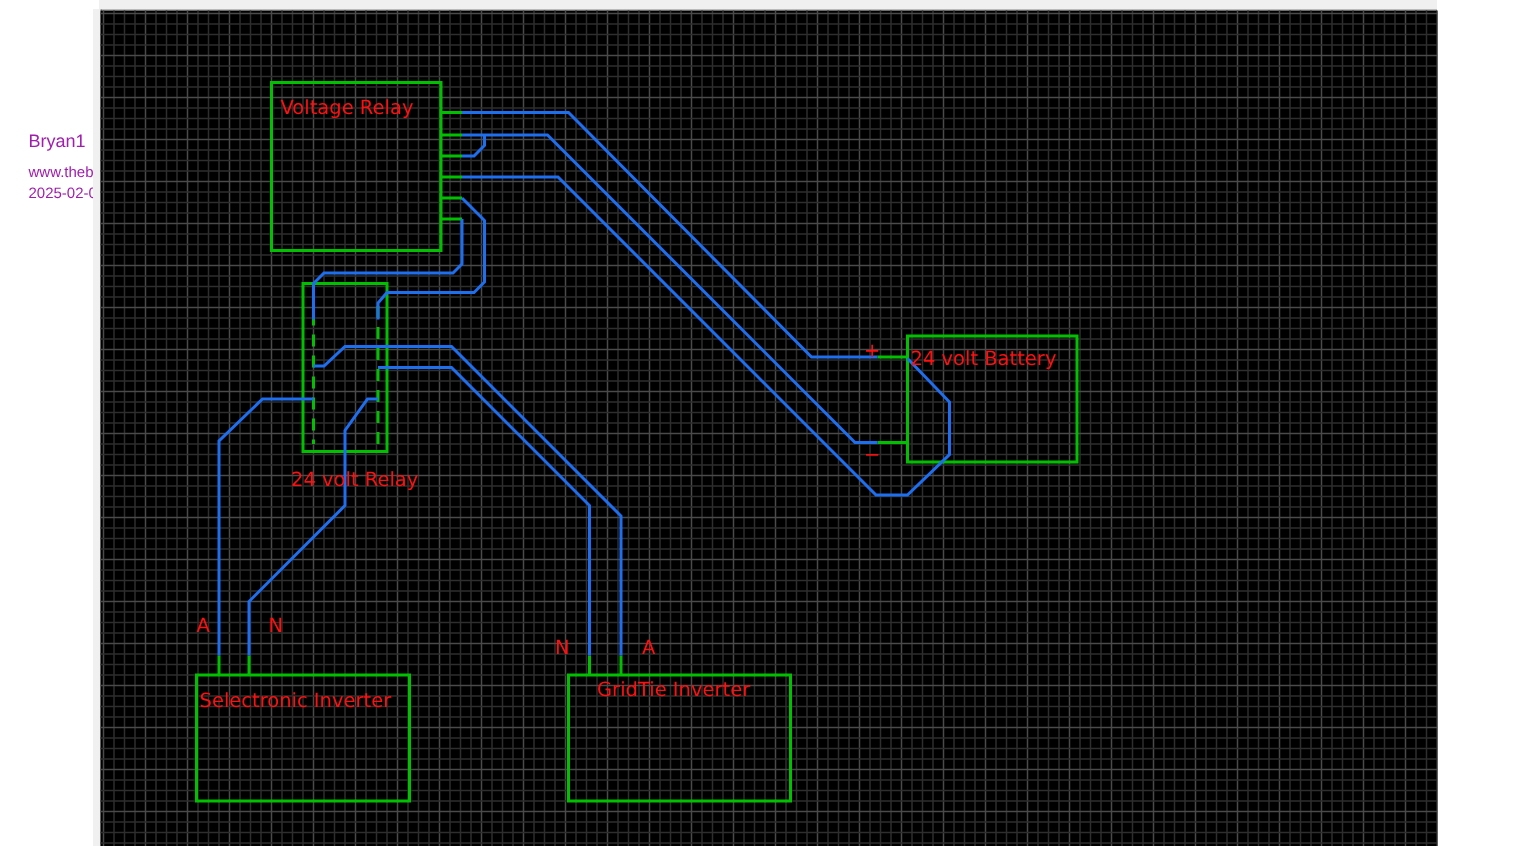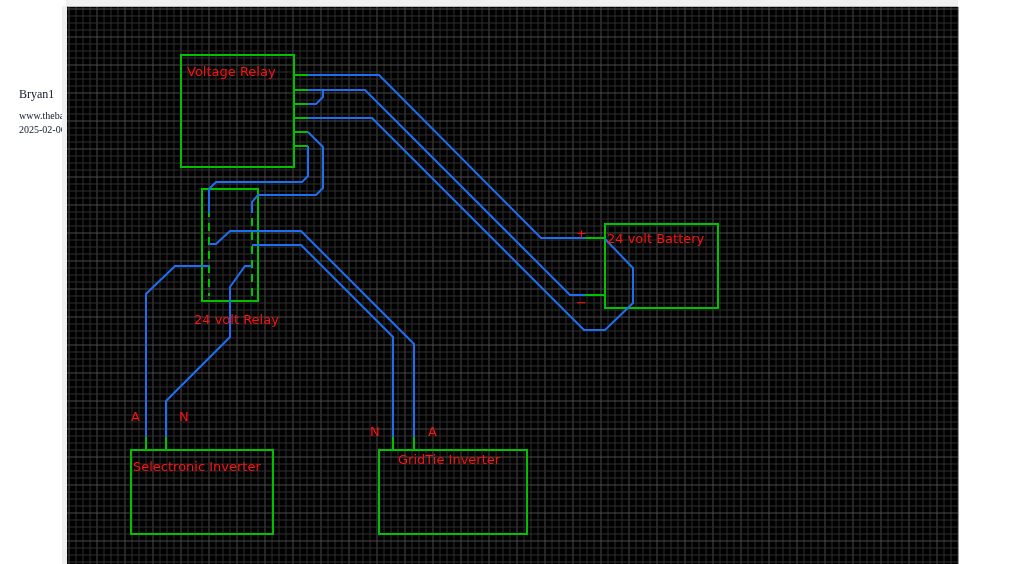--- a/index.html
+++ b/index.html
@@ -1,17 +1,17 @@
 <!DOCTYPE html>
 <html><head>
 <meta charset="utf-8">
 <style>
   html, body { margin:0; padding:0; }
   body { width:1024px; height:564px; background:#ffffff; position:relative; overflow:hidden; font-family:"DejaVu Sans", sans-serif; }
-  .watermark { position:absolute; left:19px; color:#0f172a; font-family:Liberation Serif, serif; }
+  .watermark { position:absolute; left:19px; color:#a21caf; font-family:Liberation Sans, sans-serif; }
   #wm-name { top:87px; font-size:12px; }
   #wm-site { top:110px; font-size:10px; }
   #wm-date { top:124px; font-size:10px; }
   .ruler-top { position:absolute; left:66px; top:0; width:892px; height:6px; background:#f0f0f0; border-bottom:1px solid #bbb; }
   .ruler-left { position:absolute; left:62px; top:6px; width:5px; height:558px; background:#f0f0f0; border-right:1px solid #999; }
   svg#canvas { position:absolute; left:0; top:0; }
   .lbl { fill:#ff1010; font-family:"DejaVu Sans", sans-serif; font-size:13px; }
   .pinlbl { fill:#ff1010; font-family:"DejaVu Sans", sans-serif; font-size:13px; }
 </style>
 </head>

